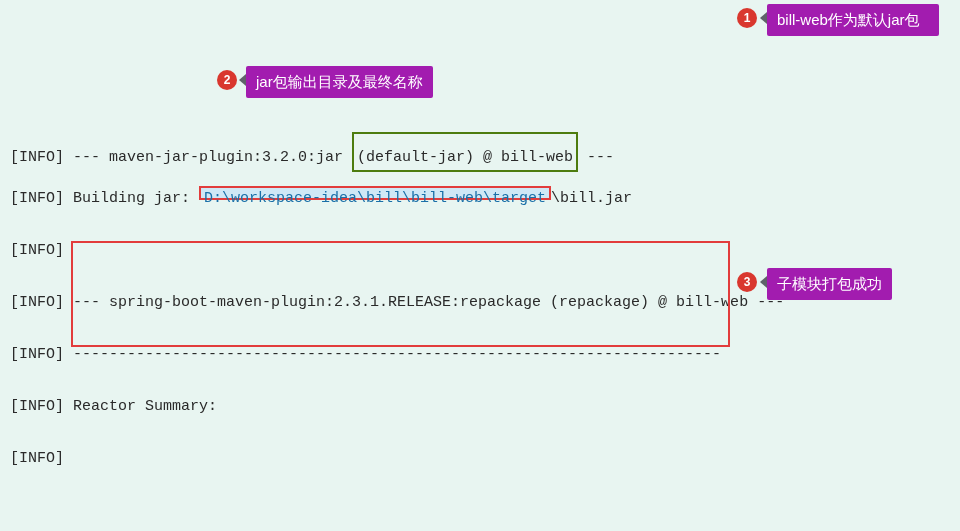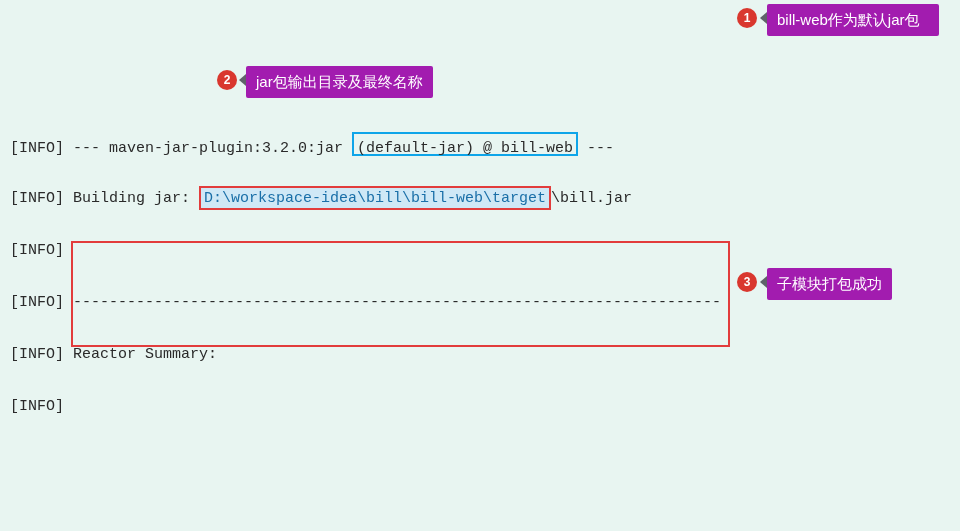--- a/index.html
+++ b/index.html
@@ -12,35 +12,35 @@
       white-space: pre;
       overflow: hidden;
       width: 960px;
       height: 531px;
       position: relative;
     }
     .content { padding: 4px 10px; }
     .line { display: block; height: 26px; }
     .hl-red1 {
       display: inline-block;
-      border: 2px solid #0ea5e9;
-      padding: 4px 3px;
+      border: 2px solid #4d7c0f;
+      padding: 13px 3px;
       margin: -2px 0;
       line-height: 22px;
-      height: 24px;
+      height: 40px;
     }
     .hl-red2 {
       display: inline-block;
       border: 2px solid #e23c3c;
       background: #cfe8f6;
       color: #1a6fa8;
       padding: 0 3px;
       margin: -2px 0;
       line-height: 22px;
-      height: 24px;
+      height: 14px;
     }
     .block-red {
       position: absolute;
       border: 2px solid #e23c3c;
       pointer-events: none;
     }
     .badge {
       display: inline-flex;
       align-items: center;
       justify-content: center;
@@ -78,20 +78,21 @@
   </style>
 </head>
 <body>
 
 
 
 <div class="content">
 <span class="line"><span>[INFO]</span><span> --- maven-jar-plugin:3.2.0:jar </span><span class="hl-red1">(default-jar) @ bill-web</span><span> ---</span></span>
 <span class="line"><span>[INFO]</span><span> Building jar: </span><span class="hl-red2">D:\workspace-idea\bill\bill-web\target</span><span>\bill.jar</span></span>
 <span class="line"><span>[INFO]</span><span></span></span>
+<span class="line"><span>[INFO]</span><span> --- spring-boot-maven-plugin:2.3.1.RELEASE:repackage (repackage) @ bill-web ---</span></span>
 <span class="line"><span>[INFO]</span><span> ------------------------------------------------------------------------</span></span>
 <span class="line"><span>[INFO]</span><span> Reactor Summary:</span></span>
 <span class="line"><span>[INFO]</span><span></span></span>
 
 
 
 
 
 
 

